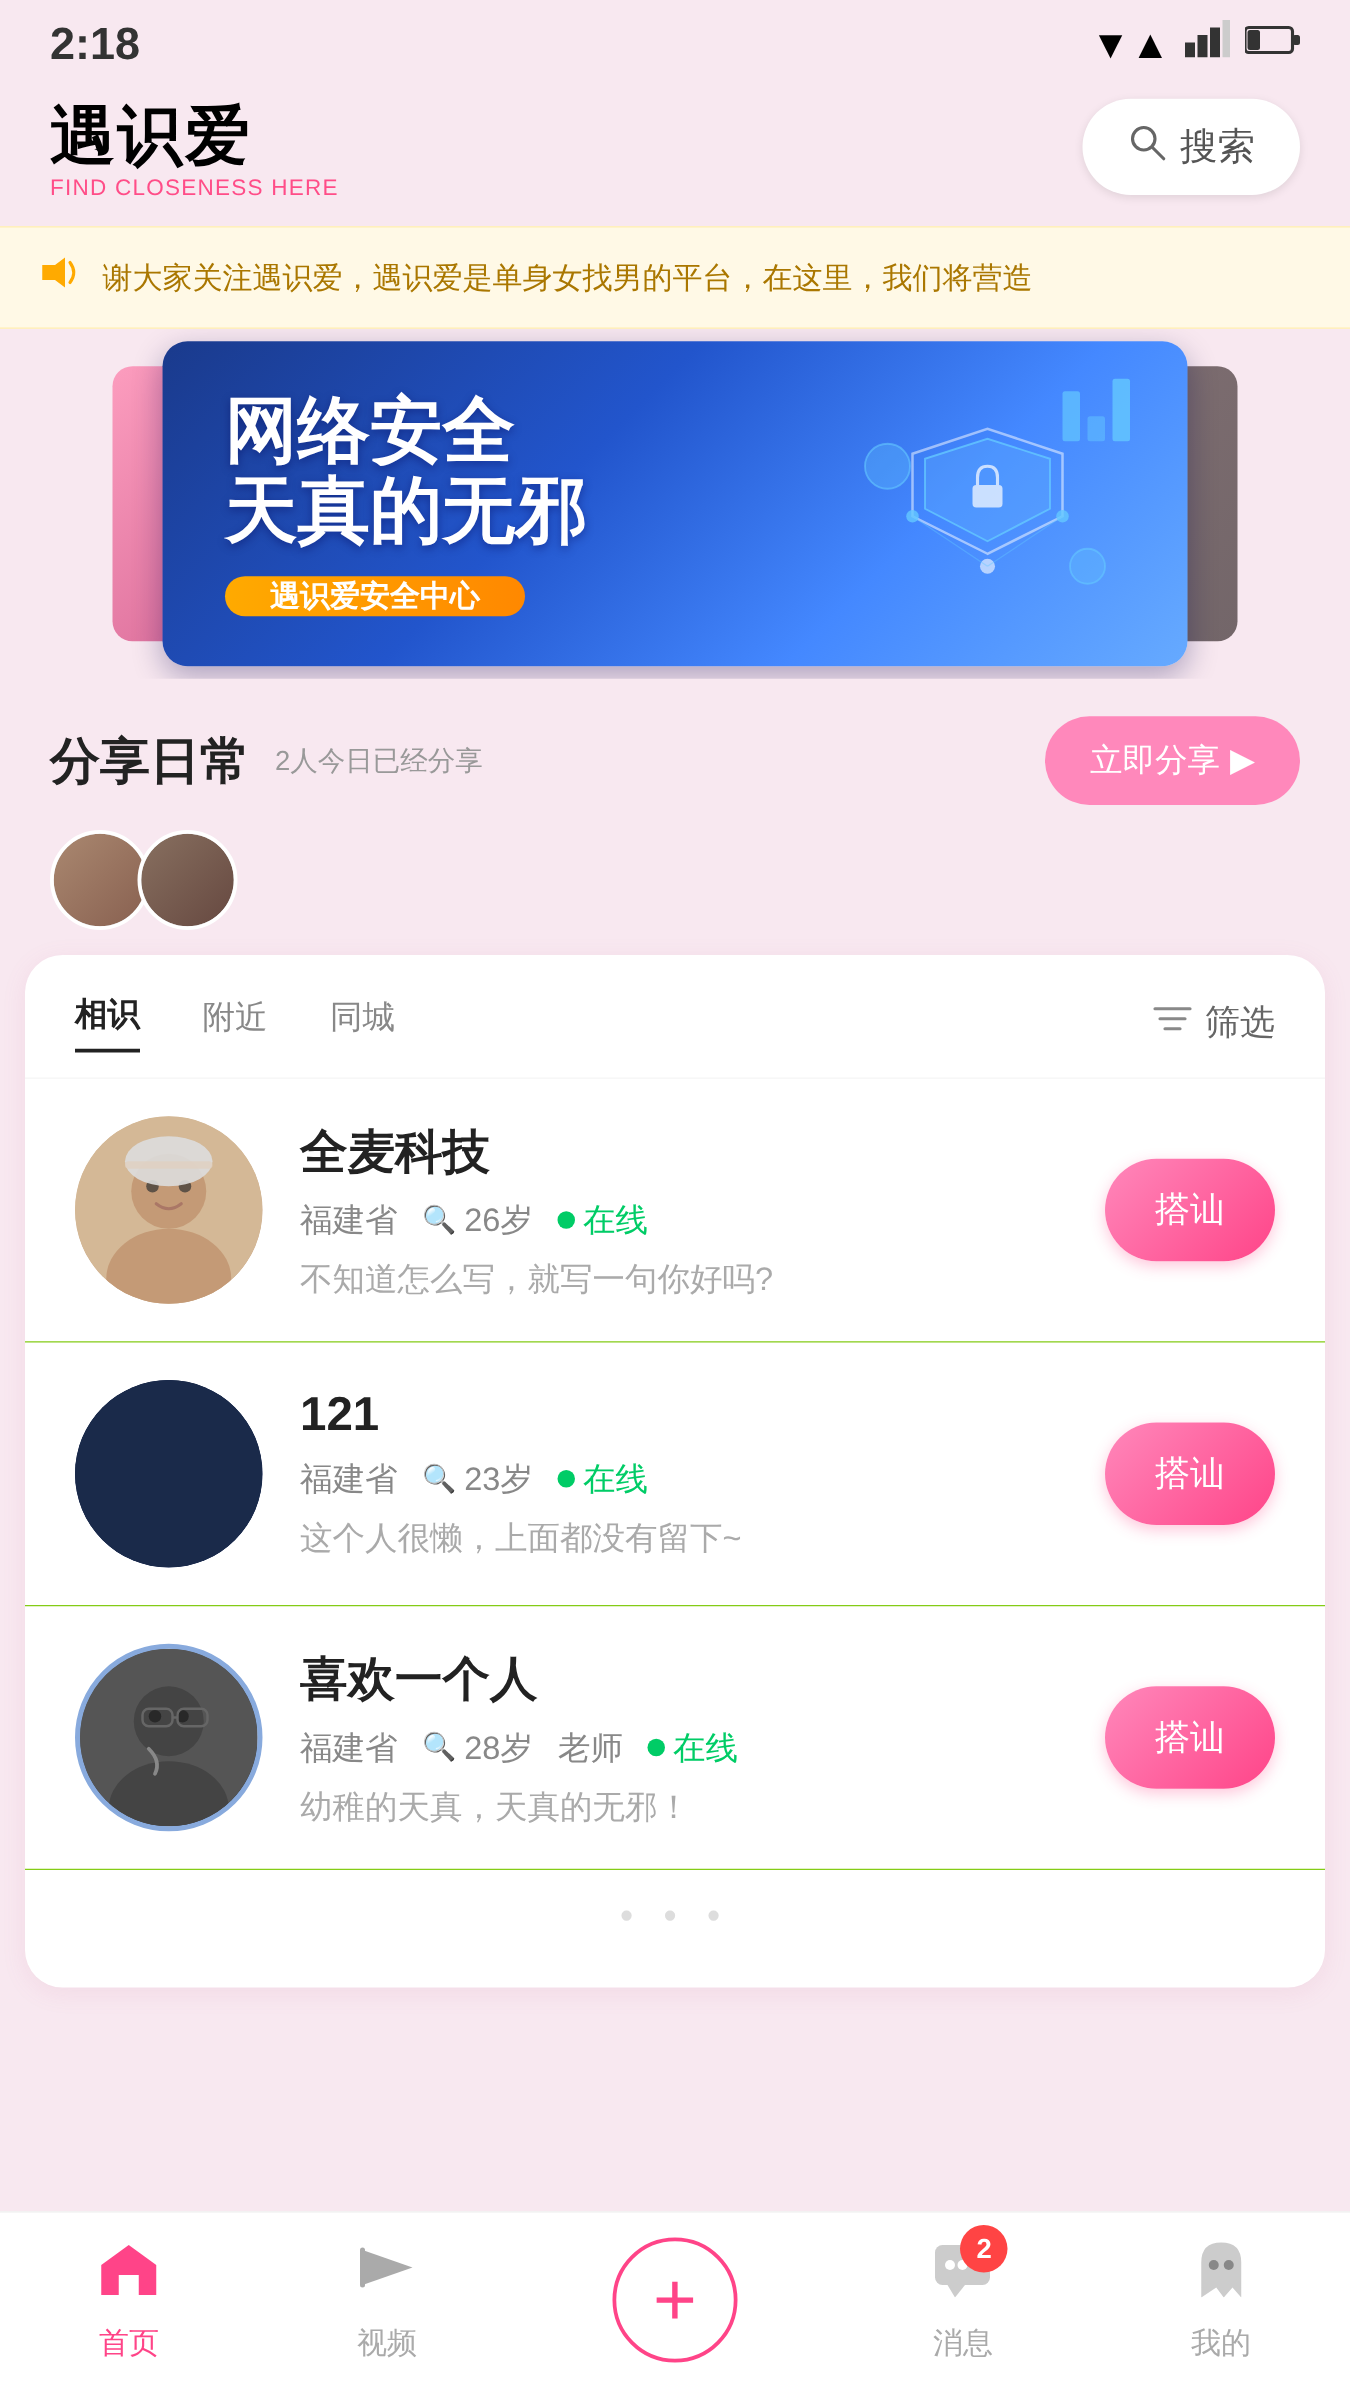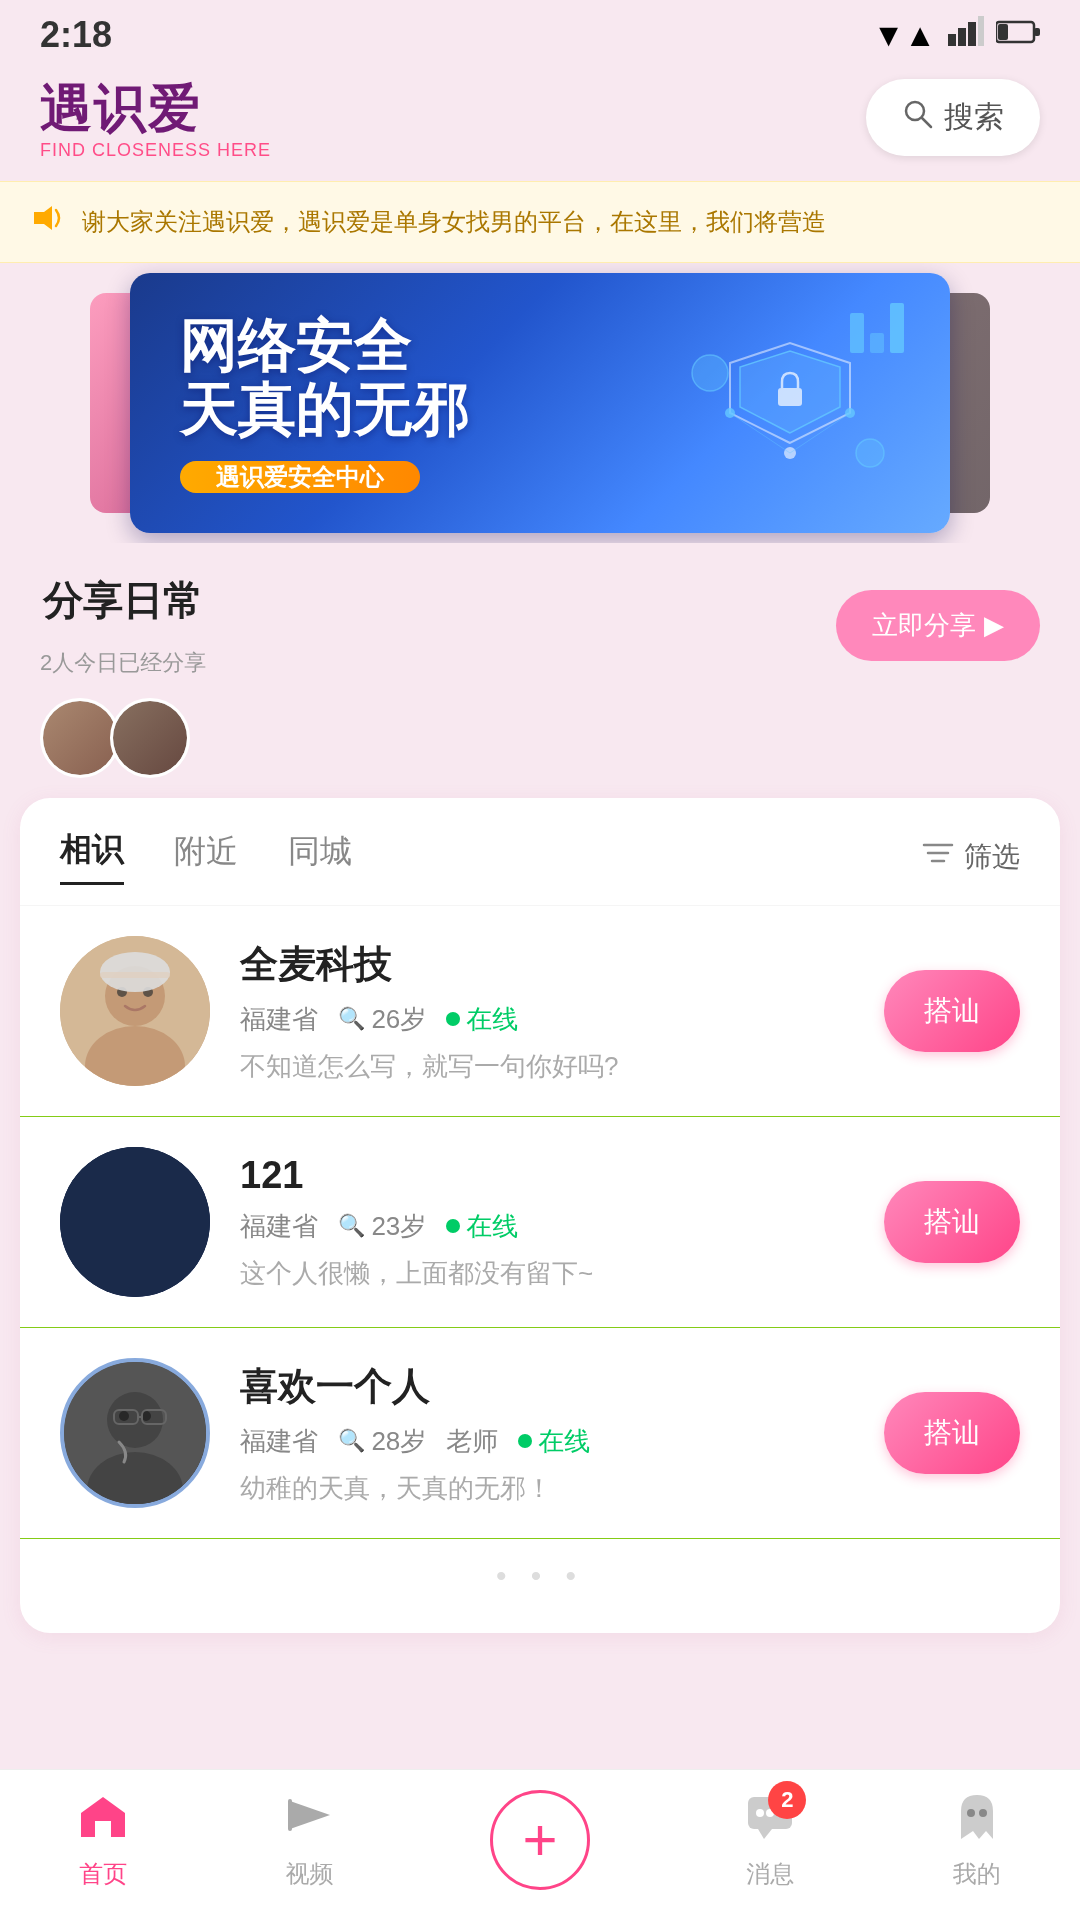--- a/index.html
+++ b/index.html
@@ -41,21 +41,21 @@
       background: #f8e8f0;
     }
     .logo-container {
       display: flex;
       flex-direction: column;
       align-items: flex-start;
     }
     .logo-text {
       font-size: 52px;
       font-weight: 800;
-      color: #701a75;
+      color: #000000;
       letter-spacing: 2px;
     }
     .logo-subtitle {
       font-size: 18px;
       color: #ff4d88;
       letter-spacing: 1px;
       margin-top: -4px;
     }
     .search-btn {
       display: flex;
@@ -158,21 +158,20 @@
     .share-header {
       display: flex;
       justify-content: space-between;
       align-items: center;
       margin-bottom: 20px;
     }
     .share-title-group {
       display: flex;
       align-items: center;
       gap: 20px;
-      flex-direction: column;
     }
     .share-title {
       font-size: 40px;
       font-weight: 700;
       color: #222;
     }
     .share-count {
       font-size: 22px;
       color: #999;
     }
@@ -212,21 +211,21 @@
     }
 
     
     .tabs {
       display: flex;
       align-items: center;
       padding: 0 40px 20px;
       border-bottom: 1px solid #f5f5f5;
     }
     .tab {
-      font-size: 32px;
+      font-size: 26px;
       color: #888;
       margin-right: 50px;
       padding-bottom: 10px;
       cursor: pointer;
     }
     .tab.active {
       color: #222;
       font-weight: 700;
       border-bottom: 3px solid #222;
     }

